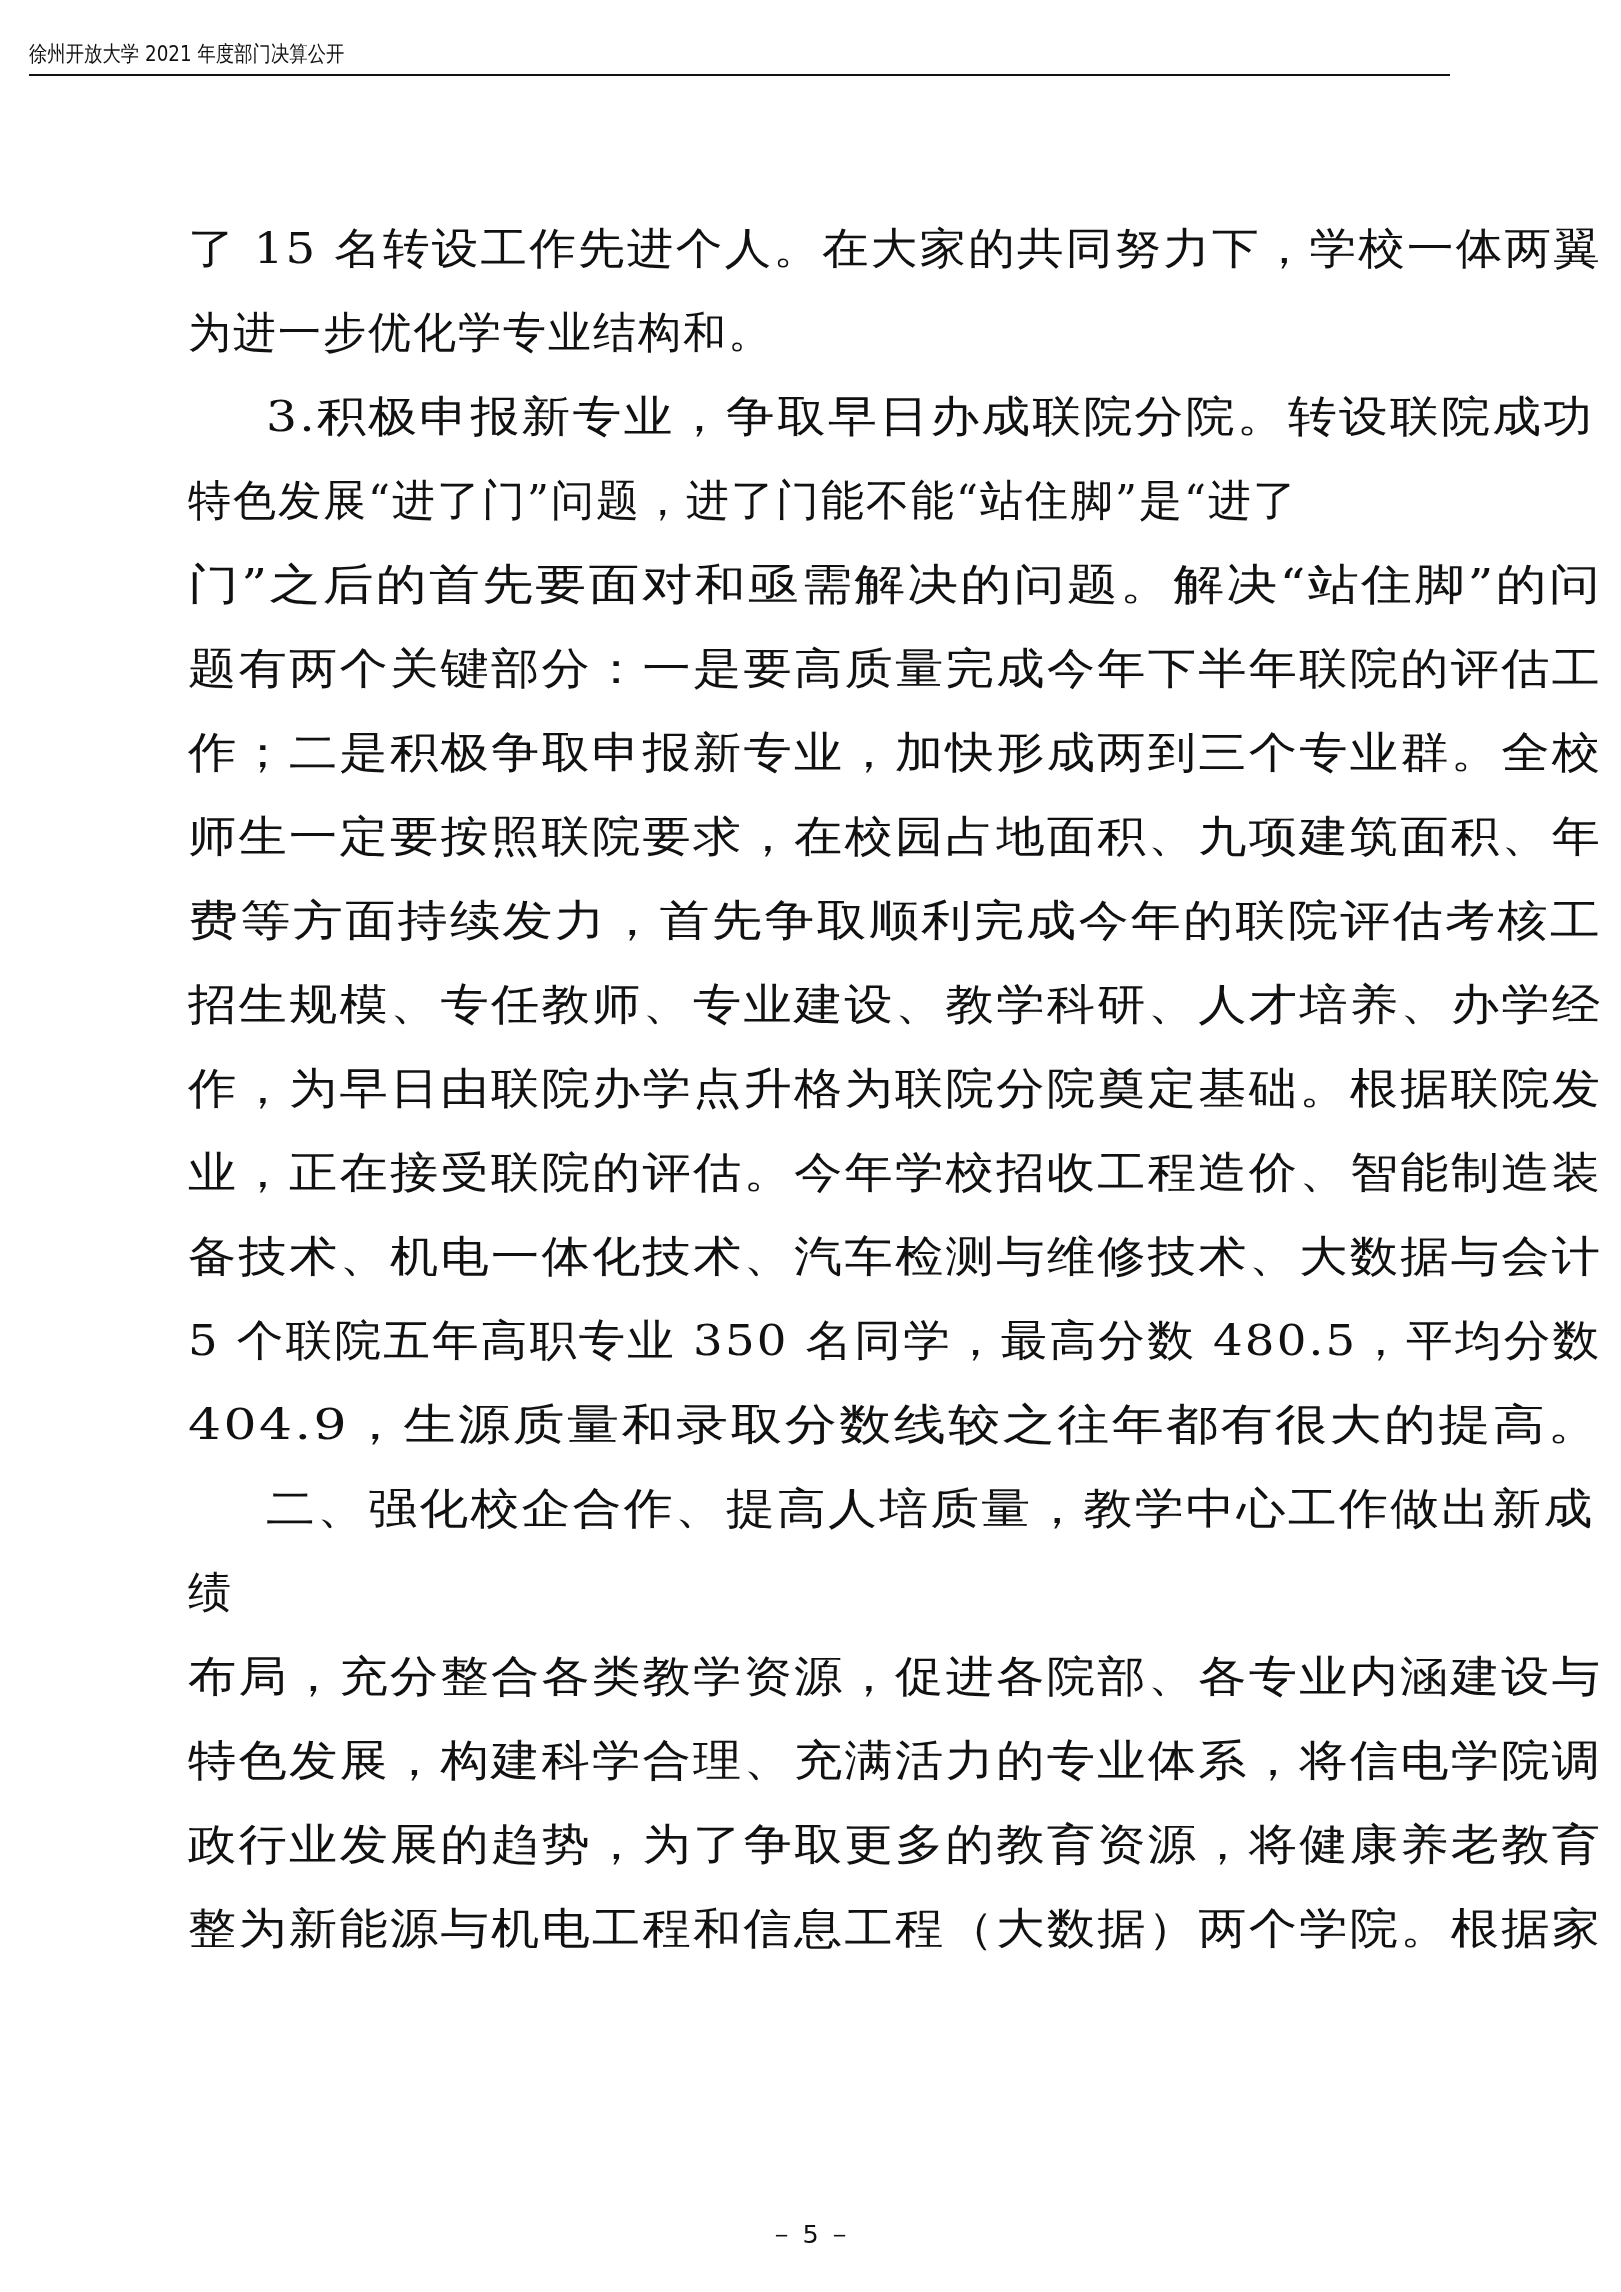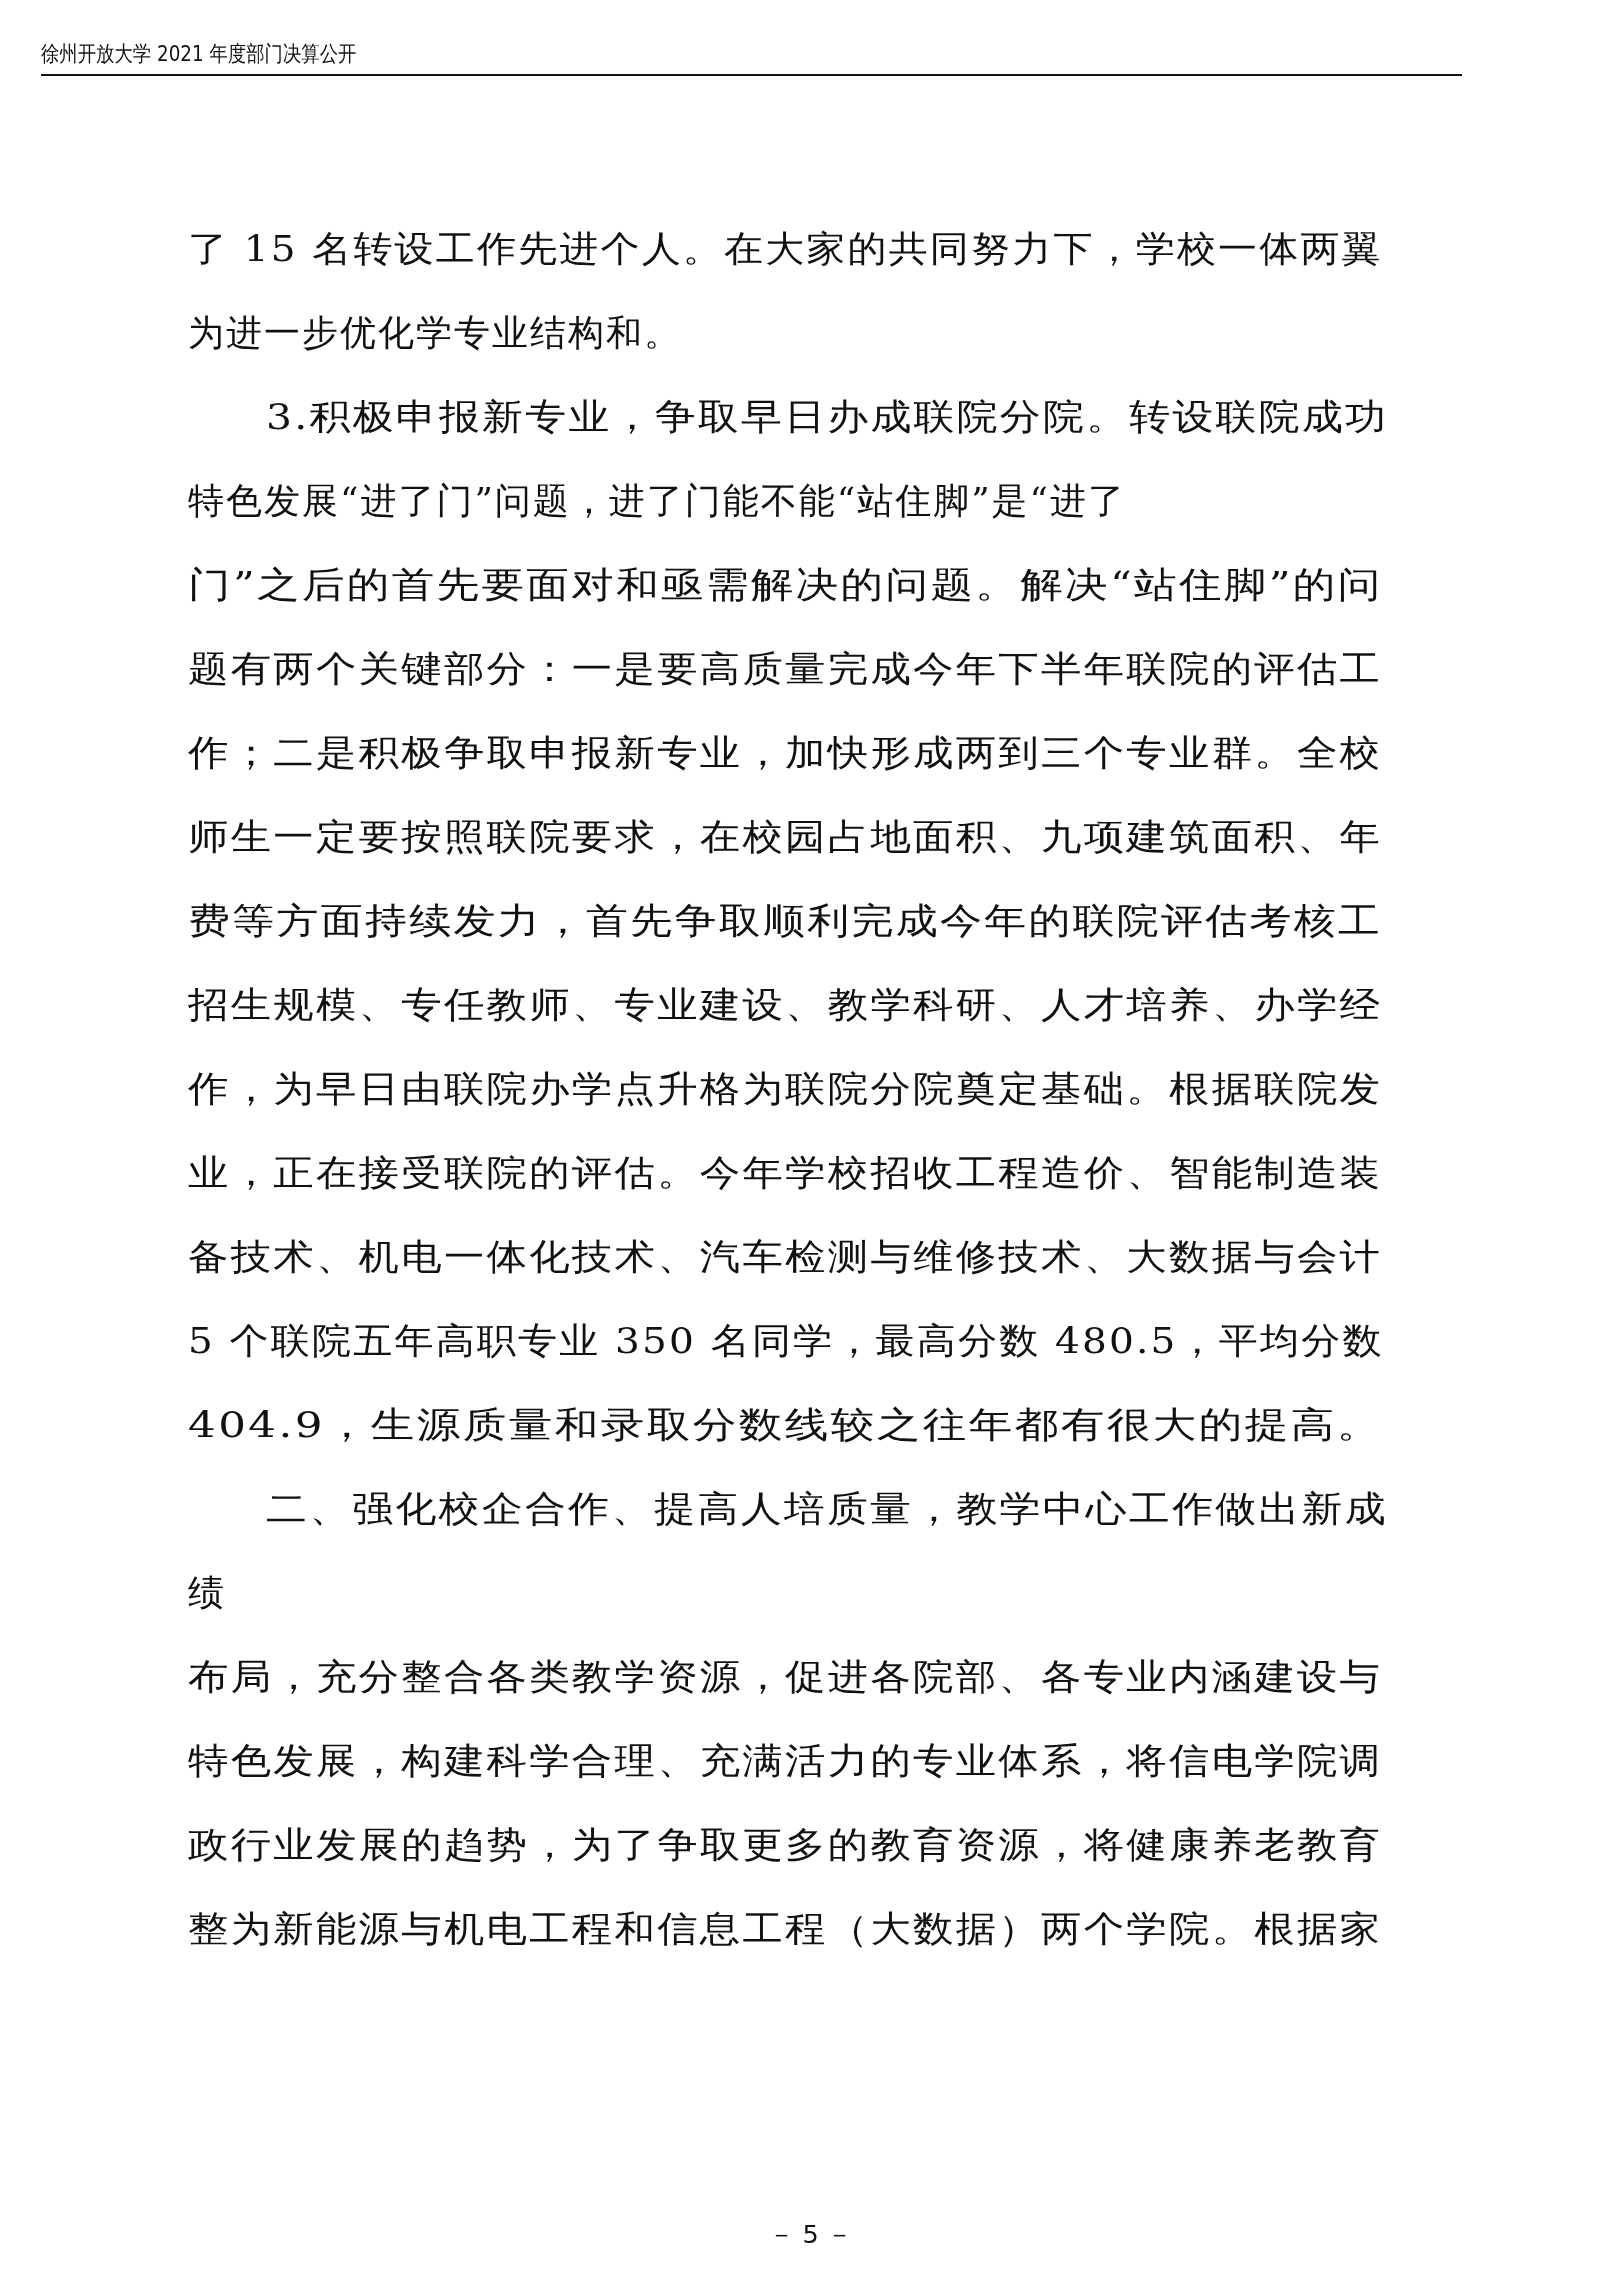--- a/index.html
+++ b/index.html
@@ -10,21 +10,21 @@
     body {
       width: 1621px;
       height: 2293px;
       position: relative;
       overflow: hidden;
       color: #111111;
       font-family: "DejaVu Serif", "Liberation Serif", serif;
     }
     .page-header {
       position: absolute;
-      left: 41px;
+      left: 29px;
       top: 37px;
       width: 1421px;
       height: 37px;
       border-bottom: 2px solid #111111;
     }
     .header-title {
       position: absolute;
       left: 0;
       top: 2px;
       font-family: "DejaVu Sans", "Liberation Sans", sans-serif;
@@ -38,21 +38,21 @@
     .body-text {
       position: absolute;
       left: 188px;
       top: 214px;
       width: 1294px;
     }
     .line {
       position: relative;
       height: 84px;
       line-height: 69px;
-      font-size: 36px;
+      font-size: 43px;
       white-space: nowrap;
       letter-spacing: 2px;
       transform-origin: left center;
     }
     .line.indent {
       padding-left: 78px;
     }
     .page-number {
       position: absolute;
       left: 0;

